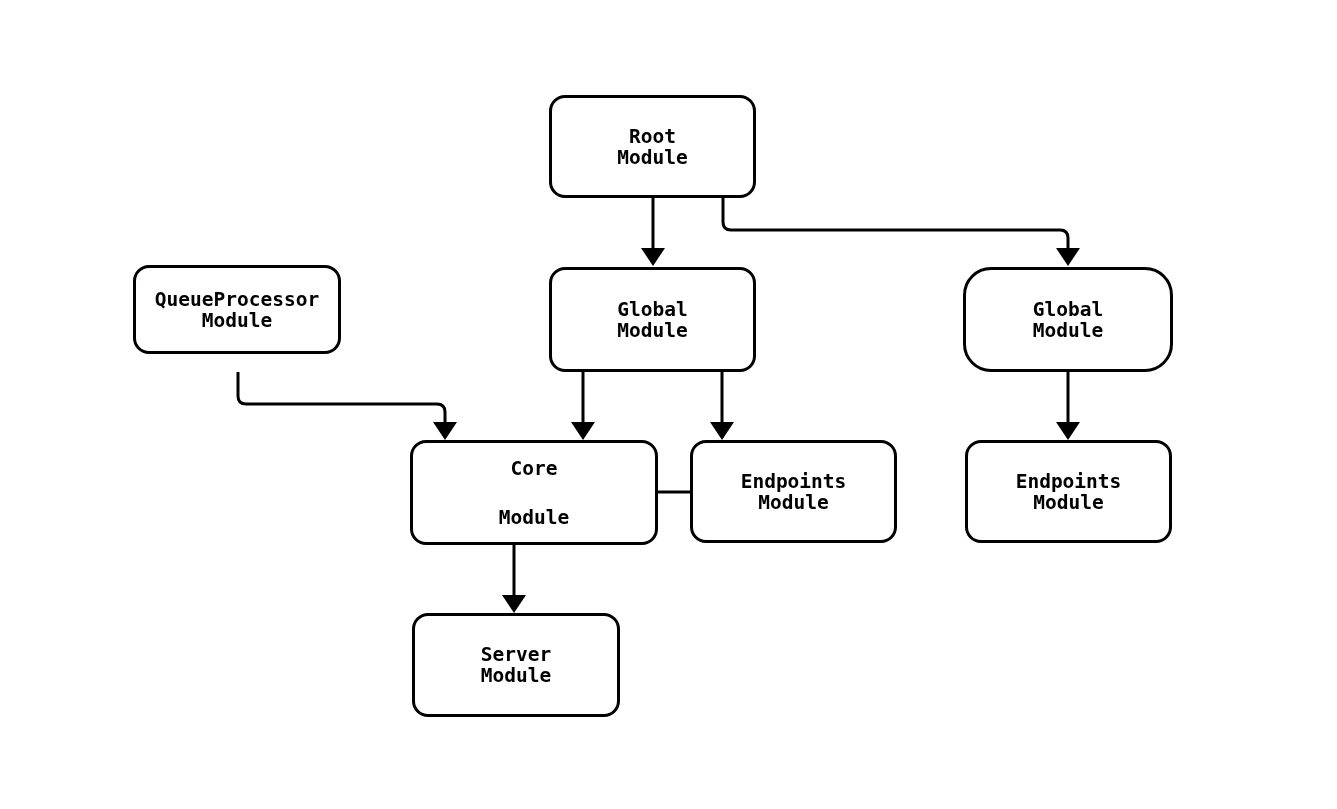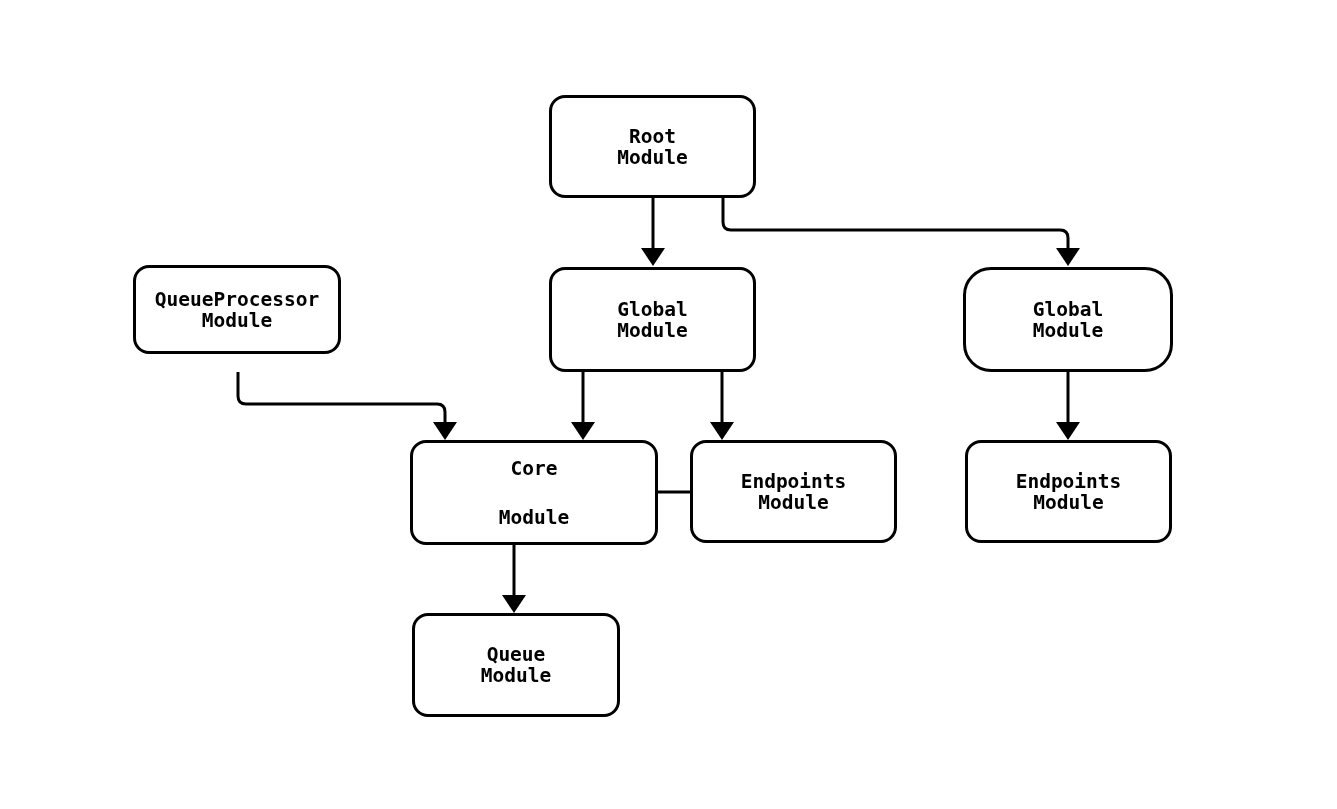--- a/index.html
+++ b/index.html
@@ -124,17 +124,17 @@
     <span>Endpoints</span>
     <span>Module</span>
   </div>
 
   <div class="node" style="left:965px; top:440px; width:207px; height:103px;">
     <span>Endpoints</span>
     <span>Module</span>
   </div>
 
   <div class="node" style="left:412px; top:613px; width:208px; height:104px;">
-    <span>Queue</span>
+    <span>Server</span>
     <span>Module</span>
   </div>
 
 </div>
 
 </body></html>

